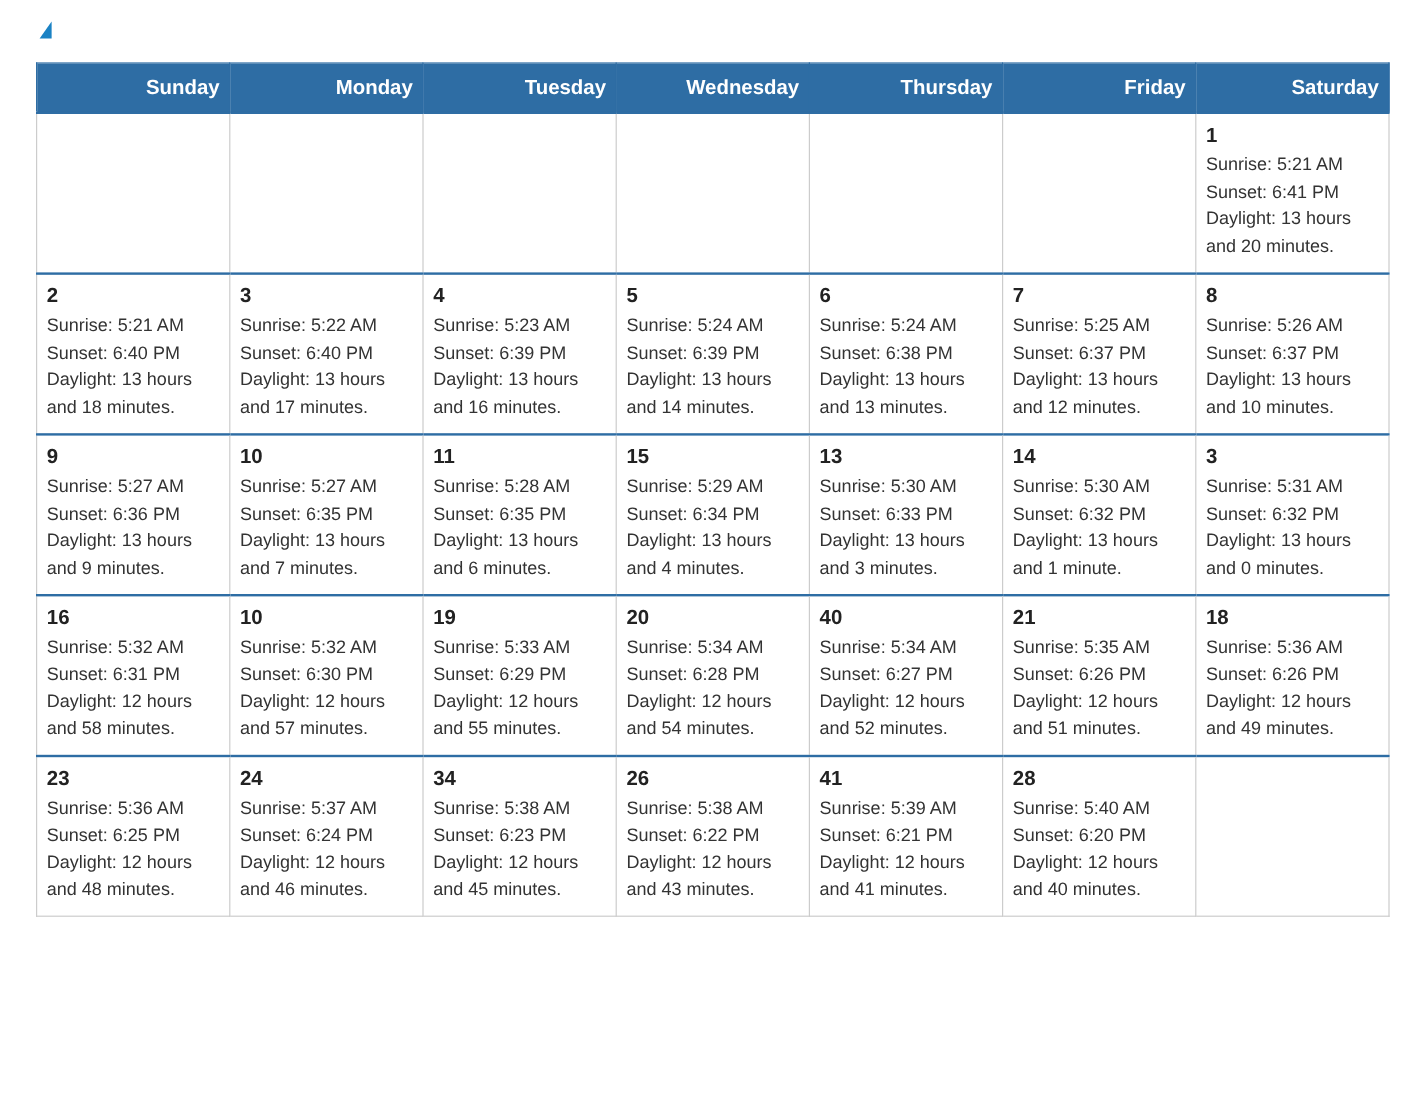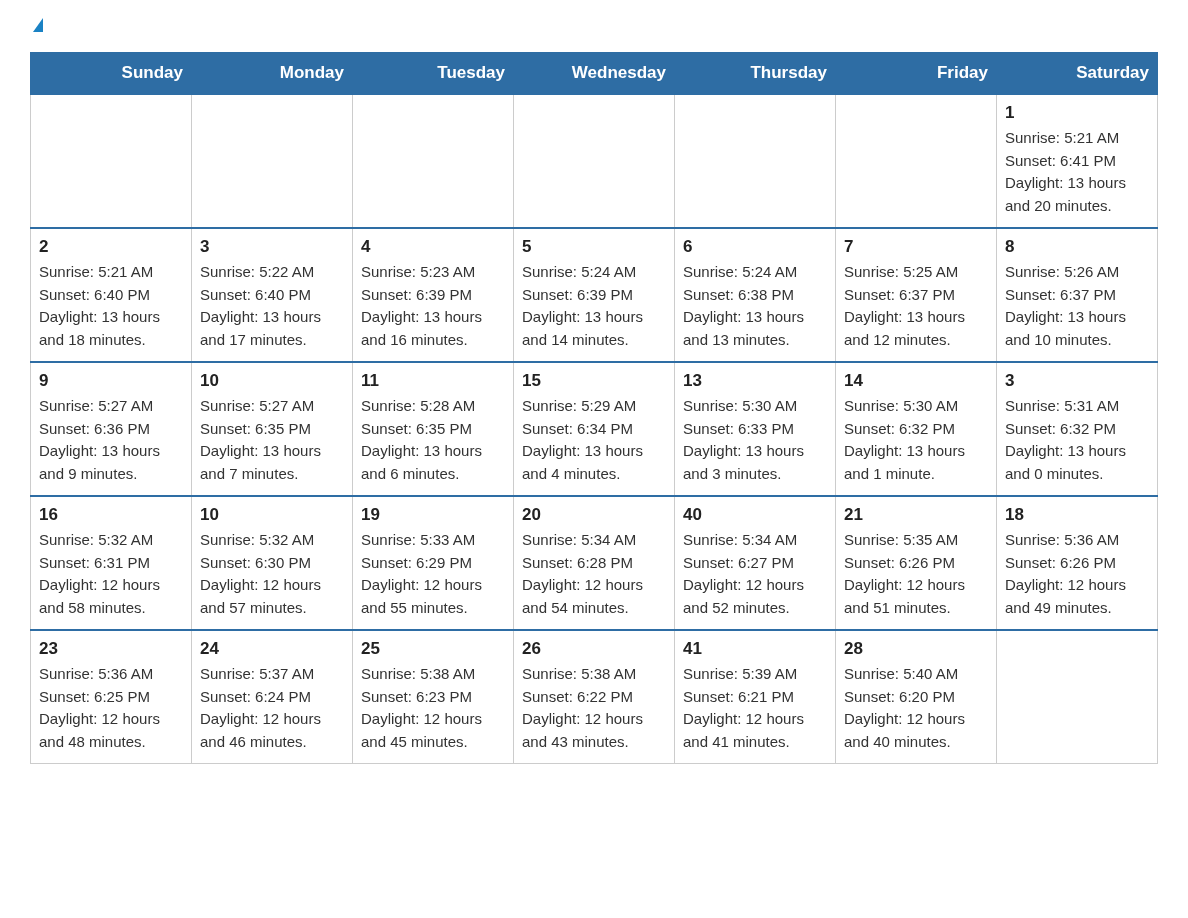--- a/index.html
+++ b/index.html
@@ -238,21 +238,21 @@
       <tr>
         <td>
           <span class="day-number">23</span>
           <div class="day-info">Sunrise: 5:36 AM<br>Sunset: 6:25 PM<br>Daylight: 12 hours and 48 minutes.</div>
         </td>
         <td>
           <span class="day-number">24</span>
           <div class="day-info">Sunrise: 5:37 AM<br>Sunset: 6:24 PM<br>Daylight: 12 hours and 46 minutes.</div>
         </td>
         <td>
-          <span class="day-number">25</span>
+          <span class="day-number">34</span>
           <div class="day-info">Sunrise: 5:38 AM<br>Sunset: 6:23 PM<br>Daylight: 12 hours and 45 minutes.</div>
         </td>
         <td>
           <span class="day-number">26</span>
           <div class="day-info">Sunrise: 5:38 AM<br>Sunset: 6:22 PM<br>Daylight: 12 hours and 43 minutes.</div>
         </td>
         <td>
           <span class="day-number">41</span>
           <div class="day-info">Sunrise: 5:39 AM<br>Sunset: 6:21 PM<br>Daylight: 12 hours and 41 minutes.</div>
         </td>

